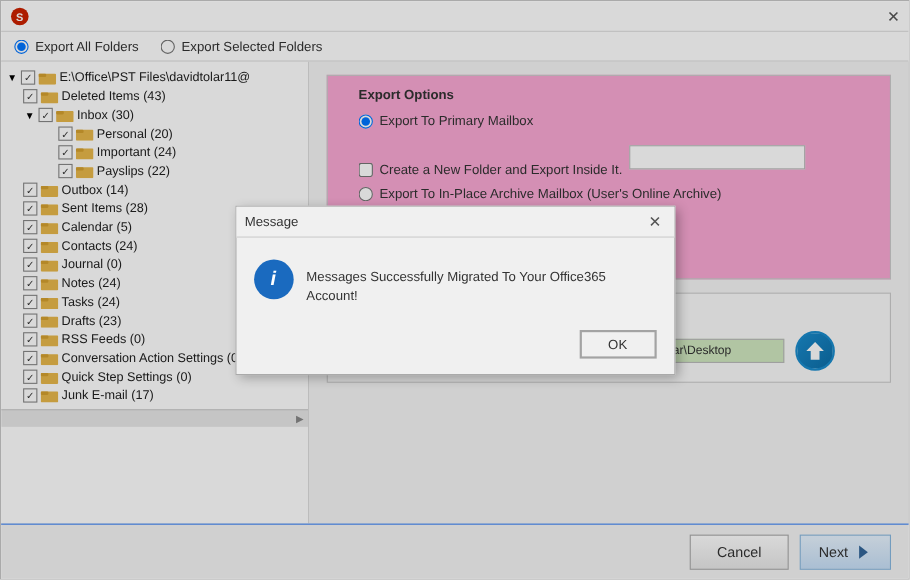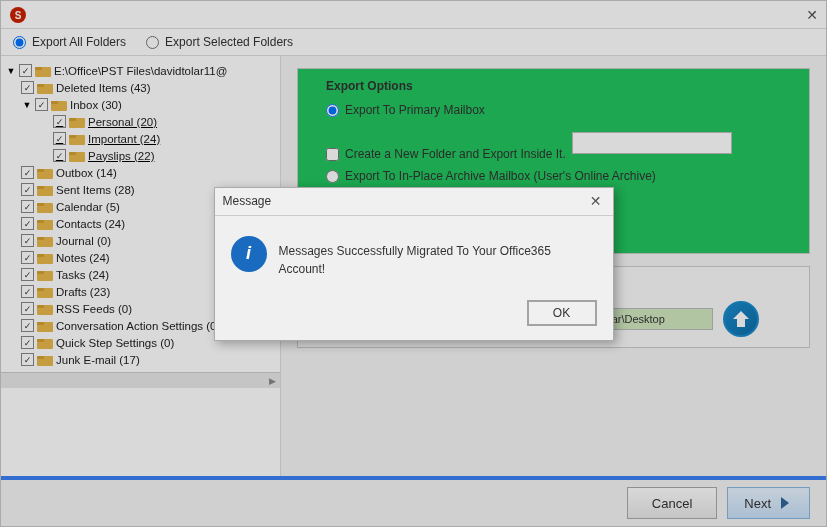--- a/index.html
+++ b/index.html
@@ -59,21 +59,21 @@
     .tree-item {
       display: flex;
       align-items: center;
       padding: 2px 4px;
       cursor: pointer;
       user-select: none;
     }
 
     .tree-indent-0 { padding-left: 4px; }
     .tree-indent-1 { padding-left: 20px; }
-    .tree-indent-3 { padding-left: 52px; text-decoration: underline; }
+    .tree-indent-3 { padding-left: 52px; }
 
     .checkbox {
       width: 13px;
       height: 13px;
       border: 1px solid #888;
       background: #fff;
       display: inline-flex;
       align-items: center;
       justify-content: center;
       margin-right: 3px;
@@ -146,21 +146,21 @@
       padding: 0 4px;
       font-size: 11px;
     }
 
     .text-input-lg {
       width: 160px;
     }
 
     .section-box {
       border: 1px solid #ccc;
-      background: #22c55e;
+      background: #f9a8d4;
       padding: 10px 28px;
       margin-bottom: 12px;
     }
 
     .date-row {
       display: flex;
       align-items: center;
       gap: 6px;
       margin-top: 8px;
       font-size: 12px;
@@ -171,21 +171,21 @@
       border: 1px solid #bbb;
       background: #fff;
       font-size: 11px;
       padding: 0 2px;
     }
 
     
     .bottom-bar {
       height: 50px;
       background: #f5f5f5;
-      border-top: 4px solid #3b82f6;
+      border-top: 1px solid #3b82f6;
       display: flex;
       align-items: center;
       justify-content: flex-end;
       padding: 0 16px;
       gap: 10px;
     }
 
     .btn {
       height: 32px;
       padding: 0 24px;

